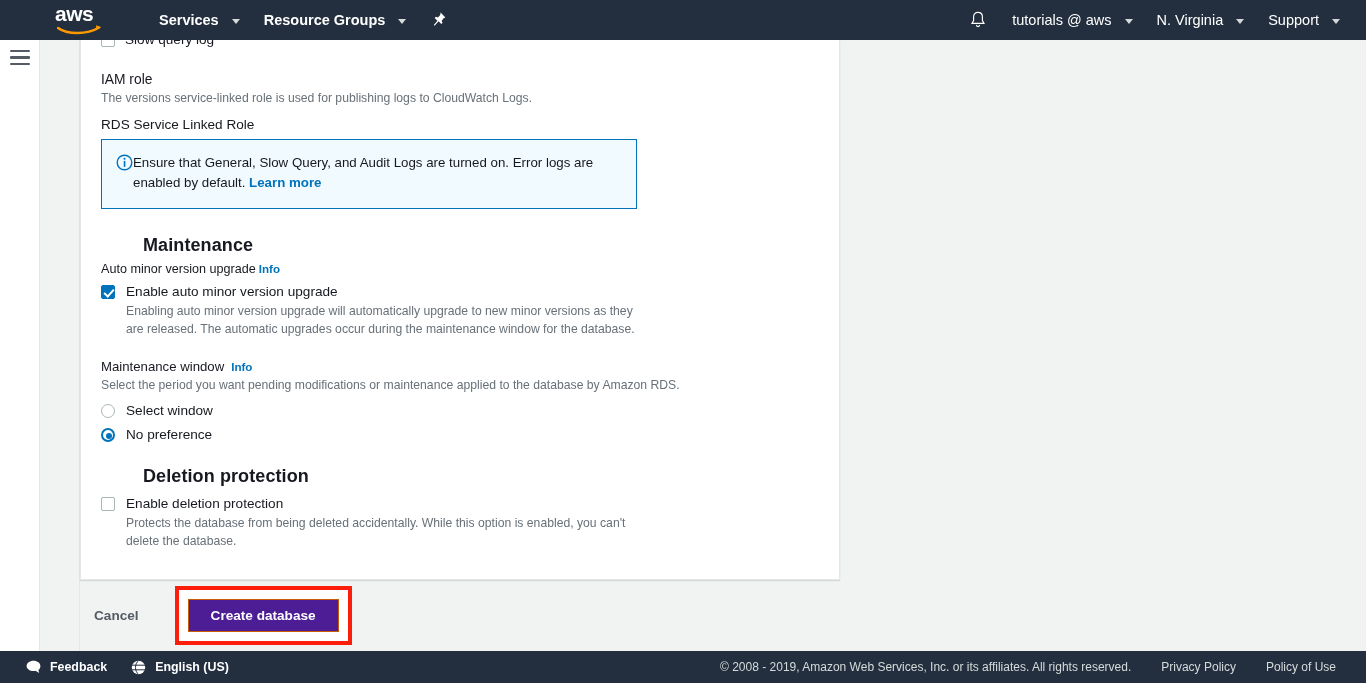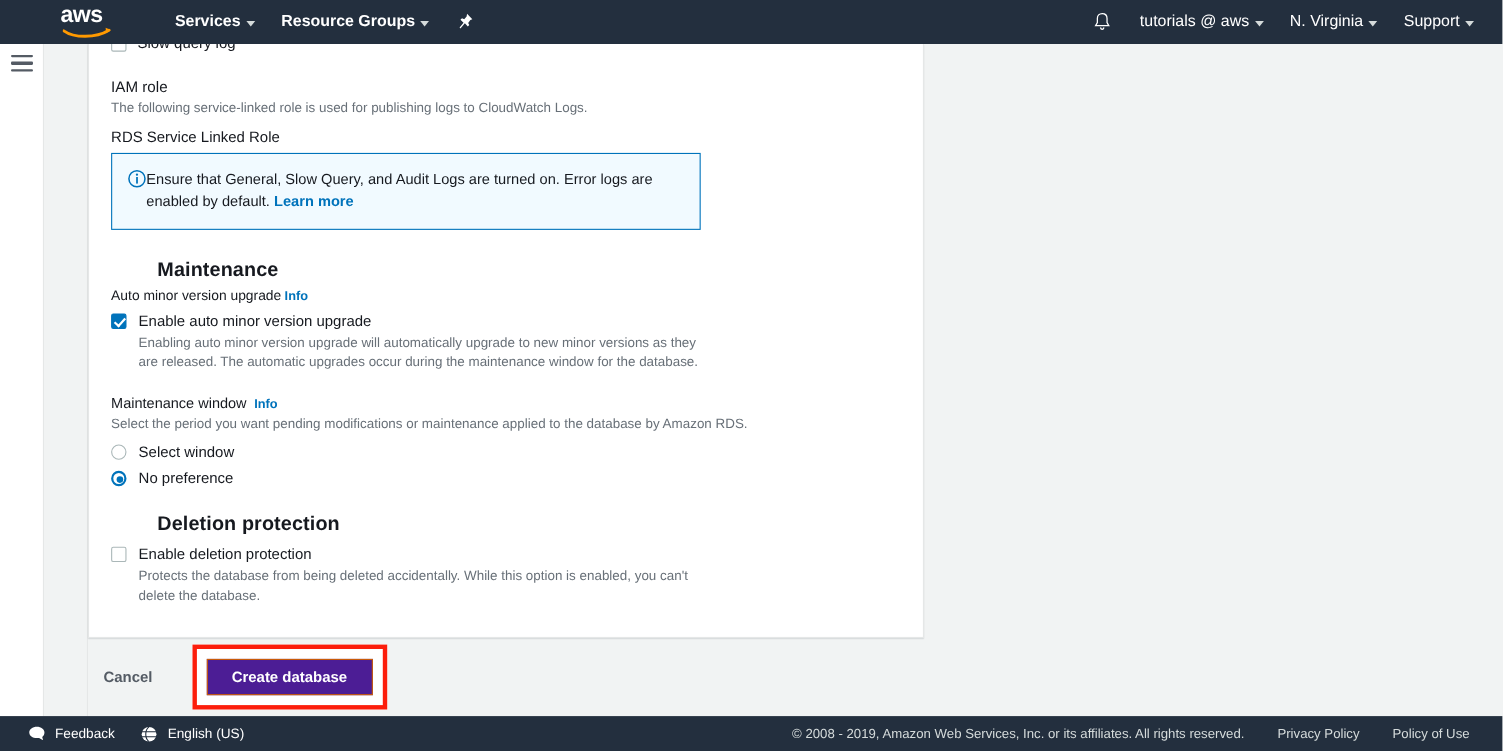--- a/index.html
+++ b/index.html
@@ -19,21 +19,21 @@
   }
   .aws-logo { margin-left: 55px; width: 52px; height: 34px; position: relative; }
   .aws-logo .txt {
     font-size: 21px; font-weight: bold; letter-spacing: -0.5px;
     color: #fff; line-height: 22px; font-family: "Liberation Sans", sans-serif;
   }
   .aws-logo .smile {
     position: absolute; left: 2px; top: 21px; width: 46px; height: 11px;
   }
   .nav-item {
-    display: flex; align-items: center; gap: 5px; height: 32px;
+    display: flex; align-items: center; gap: 13px; height: 32px;
     padding: 0 12px; font-weight: bold; font-size: 14.5px; cursor: pointer;
     color: #fff;
   }
   .nav-item.plain { font-weight: normal; }
   .chev {
     width: 0; height: 0; border-left: 4px solid transparent;
     border-right: 4px solid transparent; border-top: 5px solid #d5dbdb;
     display: inline-block; margin-top: 2px;
   }
   .nav-left { display: flex; align-items: center; margin-left: 40px; }
@@ -147,21 +147,21 @@
     font-family: "Liberation Sans", sans-serif; cursor: pointer;
   }
 
   
   .footer {
     position: absolute; bottom: 0; left: 0; width: 1366px; height: 32px;
     background: #232f3e; color: #d5dbdb; display: flex; align-items: center;
     font-size: 12.4px;
   }
   .footer-left { display: flex; align-items: center; margin-left: 26px; gap: 24px; }
-  .f-item { display: flex; align-items: center; gap: 9px; cursor: pointer; color: #fff; font-weight: normal; }
+  .f-item { display: flex; align-items: center; gap: 9px; cursor: pointer; color: #fff; font-weight: bold; }
   .footer-right {
     display: flex; align-items: center; margin-left: auto; margin-right: 30px; gap: 30px;
   }
   .copyright { color: #d5dbdb; font-size: 12px; font-weight: normal; }
   .f-link { color: #d5dbdb; text-decoration: none; font-size: 12px; cursor: pointer; }
 </style>
 </head>
 <body>
 
 <div class="topnav">
@@ -220,21 +220,21 @@
 
 <div class="panel">
 
   <div class="clipped-row">
     <span class="cb"></span>
     <span class="cb-label">Slow query log</span>
   </div>
 
   <div class="section" style="padding-top:32px;">
     <div class="strong-lbl" style="font-size:13.8px;">IAM role</div>
-    <div class="desc" style="margin-top:3px;">The following service-linked role is used for publishing logs to CloudWatch Logs.</div>
+    <div class="desc" style="margin-top:3px;">The versions service-linked role is used for publishing logs to CloudWatch Logs.</div>
     <div class="strong-lbl" style="margin-top:9px;font-size:13.6px;">RDS Service Linked Role</div>
 
     <div class="alert">
       <svg class="alert-icon" width="17" height="17" viewBox="0 0 17 17">
         <circle cx="8.5" cy="8.5" r="7.3" fill="none" stroke="#0073bb" stroke-width="1.4"></circle>
         <circle cx="8.5" cy="4.8" r="1.05" fill="#0073bb"></circle>
         <rect x="7.75" y="6.9" width="1.6" height="6" fill="#0073bb"></rect>
       </svg>
       <div class="alert-text">
         <span>Ensure that General, Slow Query, and Audit Logs are turned on. Error logs are enabled by default.</span>

